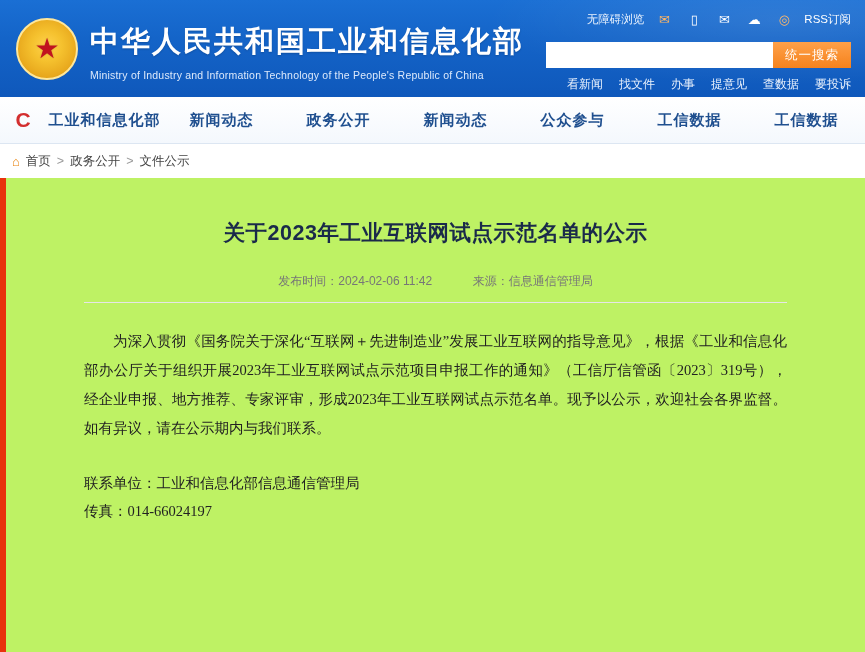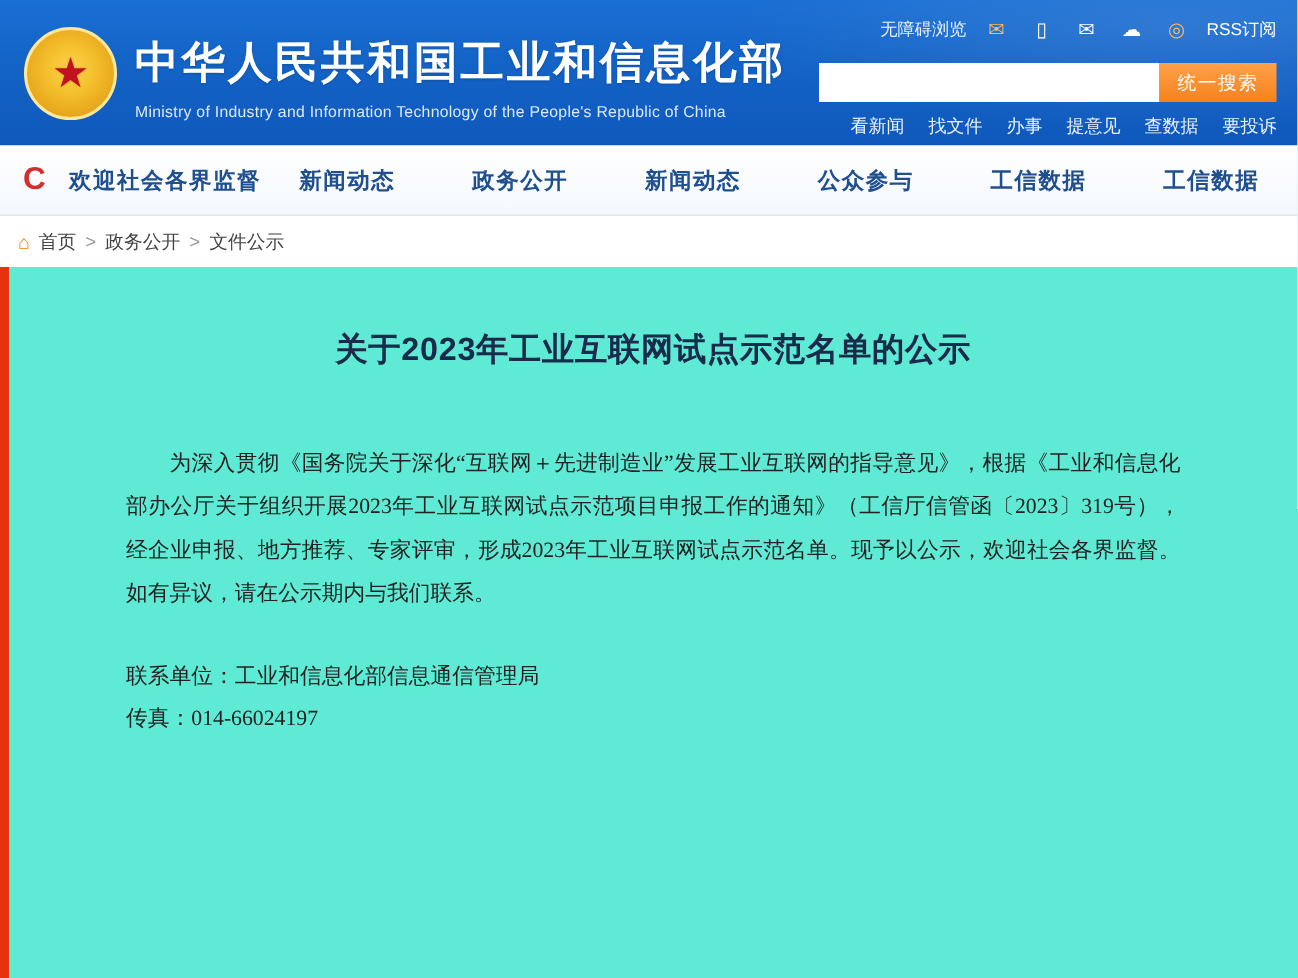--- a/index.html
+++ b/index.html
@@ -90,42 +90,42 @@
   .crumb {
     height: 34px; display: flex; align-items: center; gap: 6px;
     padding-left: 12px; font-size: 12.5px; color: #555;
     background: #ffffff;
   }
   .crumb .home-icon { color: #e8820c; font-size: 13px; }
   .crumb a { color: #444; text-decoration: none; }
   .crumb .sep { color: #999; }
 
   
-  .content-area { position: relative; height: 474px; background: #5eead4; }
+  .content-area { position: relative; height: 474px; background: #bef264; }
   .left-rail {
     position: absolute; left: 0; top: 0; width: 6px; height: 474px;
     background: #e8320c;
   }
   .doc {
     position: absolute; left: 6px; right: 0; top: 0; bottom: 0;
     padding: 26px 78px 0 78px;
   }
   .doc-title {
     text-align: center; font-size: 21.5px; font-weight: bold; color: #1a2a4a;
     font-family: "Liberation Sans", sans-serif; letter-spacing: .5px;
     margin-top: 14px;
   }
   .meta {
     margin-top: 26px; text-align: center; font-size: 12px; color: #777;
     padding-bottom: 12px; border-bottom: 1px solid #e6e6e6;
   }
   .meta .gap { display: inline-block; width: 34px; }
 
   .body-text {
-    margin-top: 48px;
+    margin-top: 24px;
     font-family: "Liberation Serif", serif;
     font-size: 14.5px; color: #222; line-height: 2.0;
     text-align: justify;
   }
   .para-indent { text-indent: 2em; }
   .block { margin-top: 26px; line-height: 1.95; }
   .block div { white-space: nowrap; }
 </style>
 </head>
 <body>
@@ -162,21 +162,21 @@
       <a href="#">办事</a>
       <a href="#">提意见</a>
       <a href="#">查数据</a>
       <a href="#">要投诉</a>
     </div>
   </div>
 
   <div class="nav">
     <div class="nav-logo">C</div>
     <div class="nav-items">
-      <div class="nav-item">欢迎社会各界监督</div>
+      <div class="nav-item">工业和信息化部</div>
       <div class="nav-item">新闻动态</div>
       <div class="nav-item">政务公开</div>
       <div class="nav-item">新闻动态</div>
       <div class="nav-item">公众参与</div>
       <div class="nav-item">工信数据</div>
       <div class="nav-item">工信数据</div>
     </div>
   </div>
 
   <div class="crumb">
@@ -186,20 +186,25 @@
     <a href="#">政务公开</a>
     <span class="sep">&gt;</span>
     <a href="#">文件公示</a>
   </div>
 
   <div class="content-area">
     <div class="left-rail"></div>
     <div class="doc">
       <div class="doc-title">关于2023年工业互联网试点示范名单的公示</div>
 
+      <div class="meta">
+        <span>发布时间：</span><span>2024-02-06 11:42</span>
+        <span class="gap"></span>
+        <span>来源：</span><span>信息通信管理局</span>
+      </div>
 
       <div class="body-text">
         <p class="para-indent">为深入贯彻《国务院关于深化“互联网＋先进制造业”发展工业互联网的指导意见》，根据《工业和信息化部办公厅关于组织开展2023年工业互联网试点示范项目申报工作的通知》（工信厅信管函〔2023〕319号），经企业申报、地方推荐、专家评审，形成2023年工业互联网试点示范名单。现予以公示，欢迎社会各界监督。如有异议，请在公示期内与我们联系。</p>
 
         <div class="block">
           <div>联系单位：工业和信息化部信息通信管理局</div>
           <div>传真：014-66024197</div>
         </div>
 
       </div>

